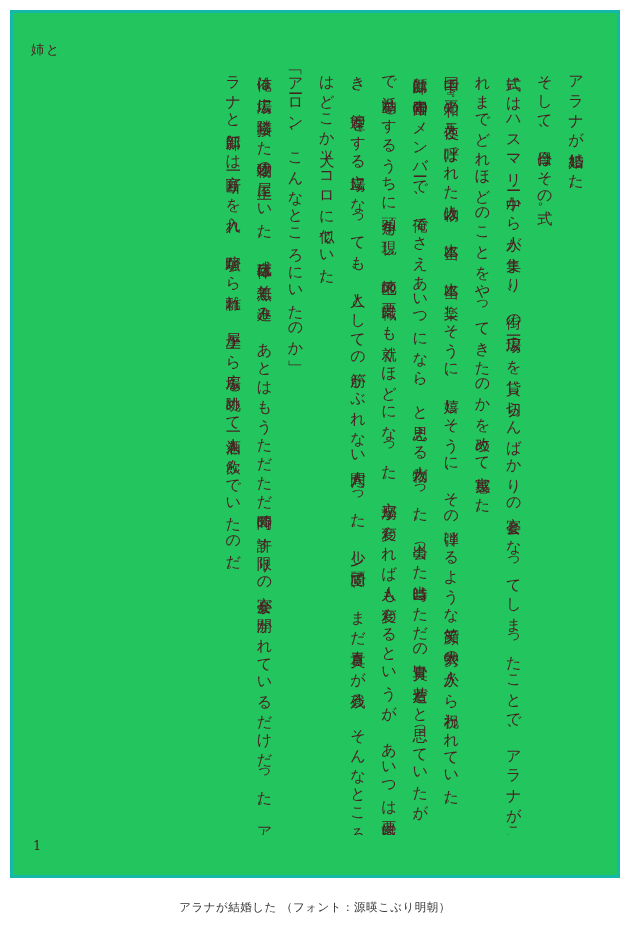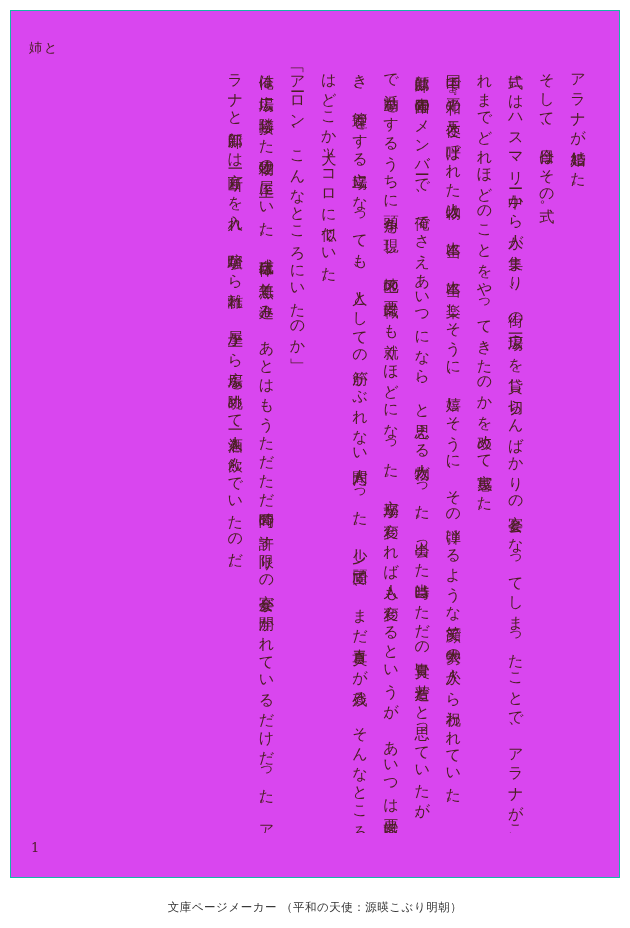--- a/index.html
+++ b/index.html
@@ -16,22 +16,22 @@
     overflow: hidden;
   }
 
   
   #page-sheet {
     position: absolute;
     left: 10px;
     top: 10px;
     width: 610px;
     height: 868px;
-    background: #d946ef;
-    border: 1px solid #14b8a6;
+    background: #22c55e;
+    border: 3px solid #14b8a6;
     box-sizing: border-box;
   }
 
   
   #running-head {
     position: absolute;
     left: 18px;
     top: 28px;
     font-size: 13px;
     letter-spacing: 2px;
@@ -95,13 +95,13 @@
 式にはハスマリー中から人が集まり、街の広場一つを貸し切らんばかりの宴会となってしまったことで、アラナがこれまでどれほどのことをやってきたのかを改めて実感した。
 国中で『平和の天使』と呼ばれた人物は、本当に、本当に楽しそうに、嬉しそうに、その弾けるような笑顔で大勢の人々から祝われていた。
 新郎は青年団のメンバーで、俺でさえあいつになら、と思える人物だった。出会った当時はただの青臭い若造だと思っていたが、青年団で活動をするうちに頭角を現し、地区の要職にも就くほどになった。立場が変われば人も変わるというが、あいつは要職に就き、管理をする立場になっても、人としての筋がぶれない人間だった。少し頑固で、まだ青臭さが残る。そんなところはどこか犬ッコロに似ていた。
 「アーロン、こんなところにいたのか」
 俺は広場に隣接した建物の屋上にいた。式自体は恙無く進み、あとはもうただただ時間の許す限りの宴会が開かれているだけだった。アラナと新郎には一言断りを入れ、喧騒から離れ、屋上から広場を眺めて一人酒を飲んでいたのだ。</div>
 
   <div id="page-number">1</div>
 
 </div>
 
-<div id="footer-caption">文庫ページメーカー （平和の天使：源暎こぶり明朝）</div>
+<div id="footer-caption">アラナが結婚した （フォント：源暎こぶり明朝）</div>
 
 </body></html>

